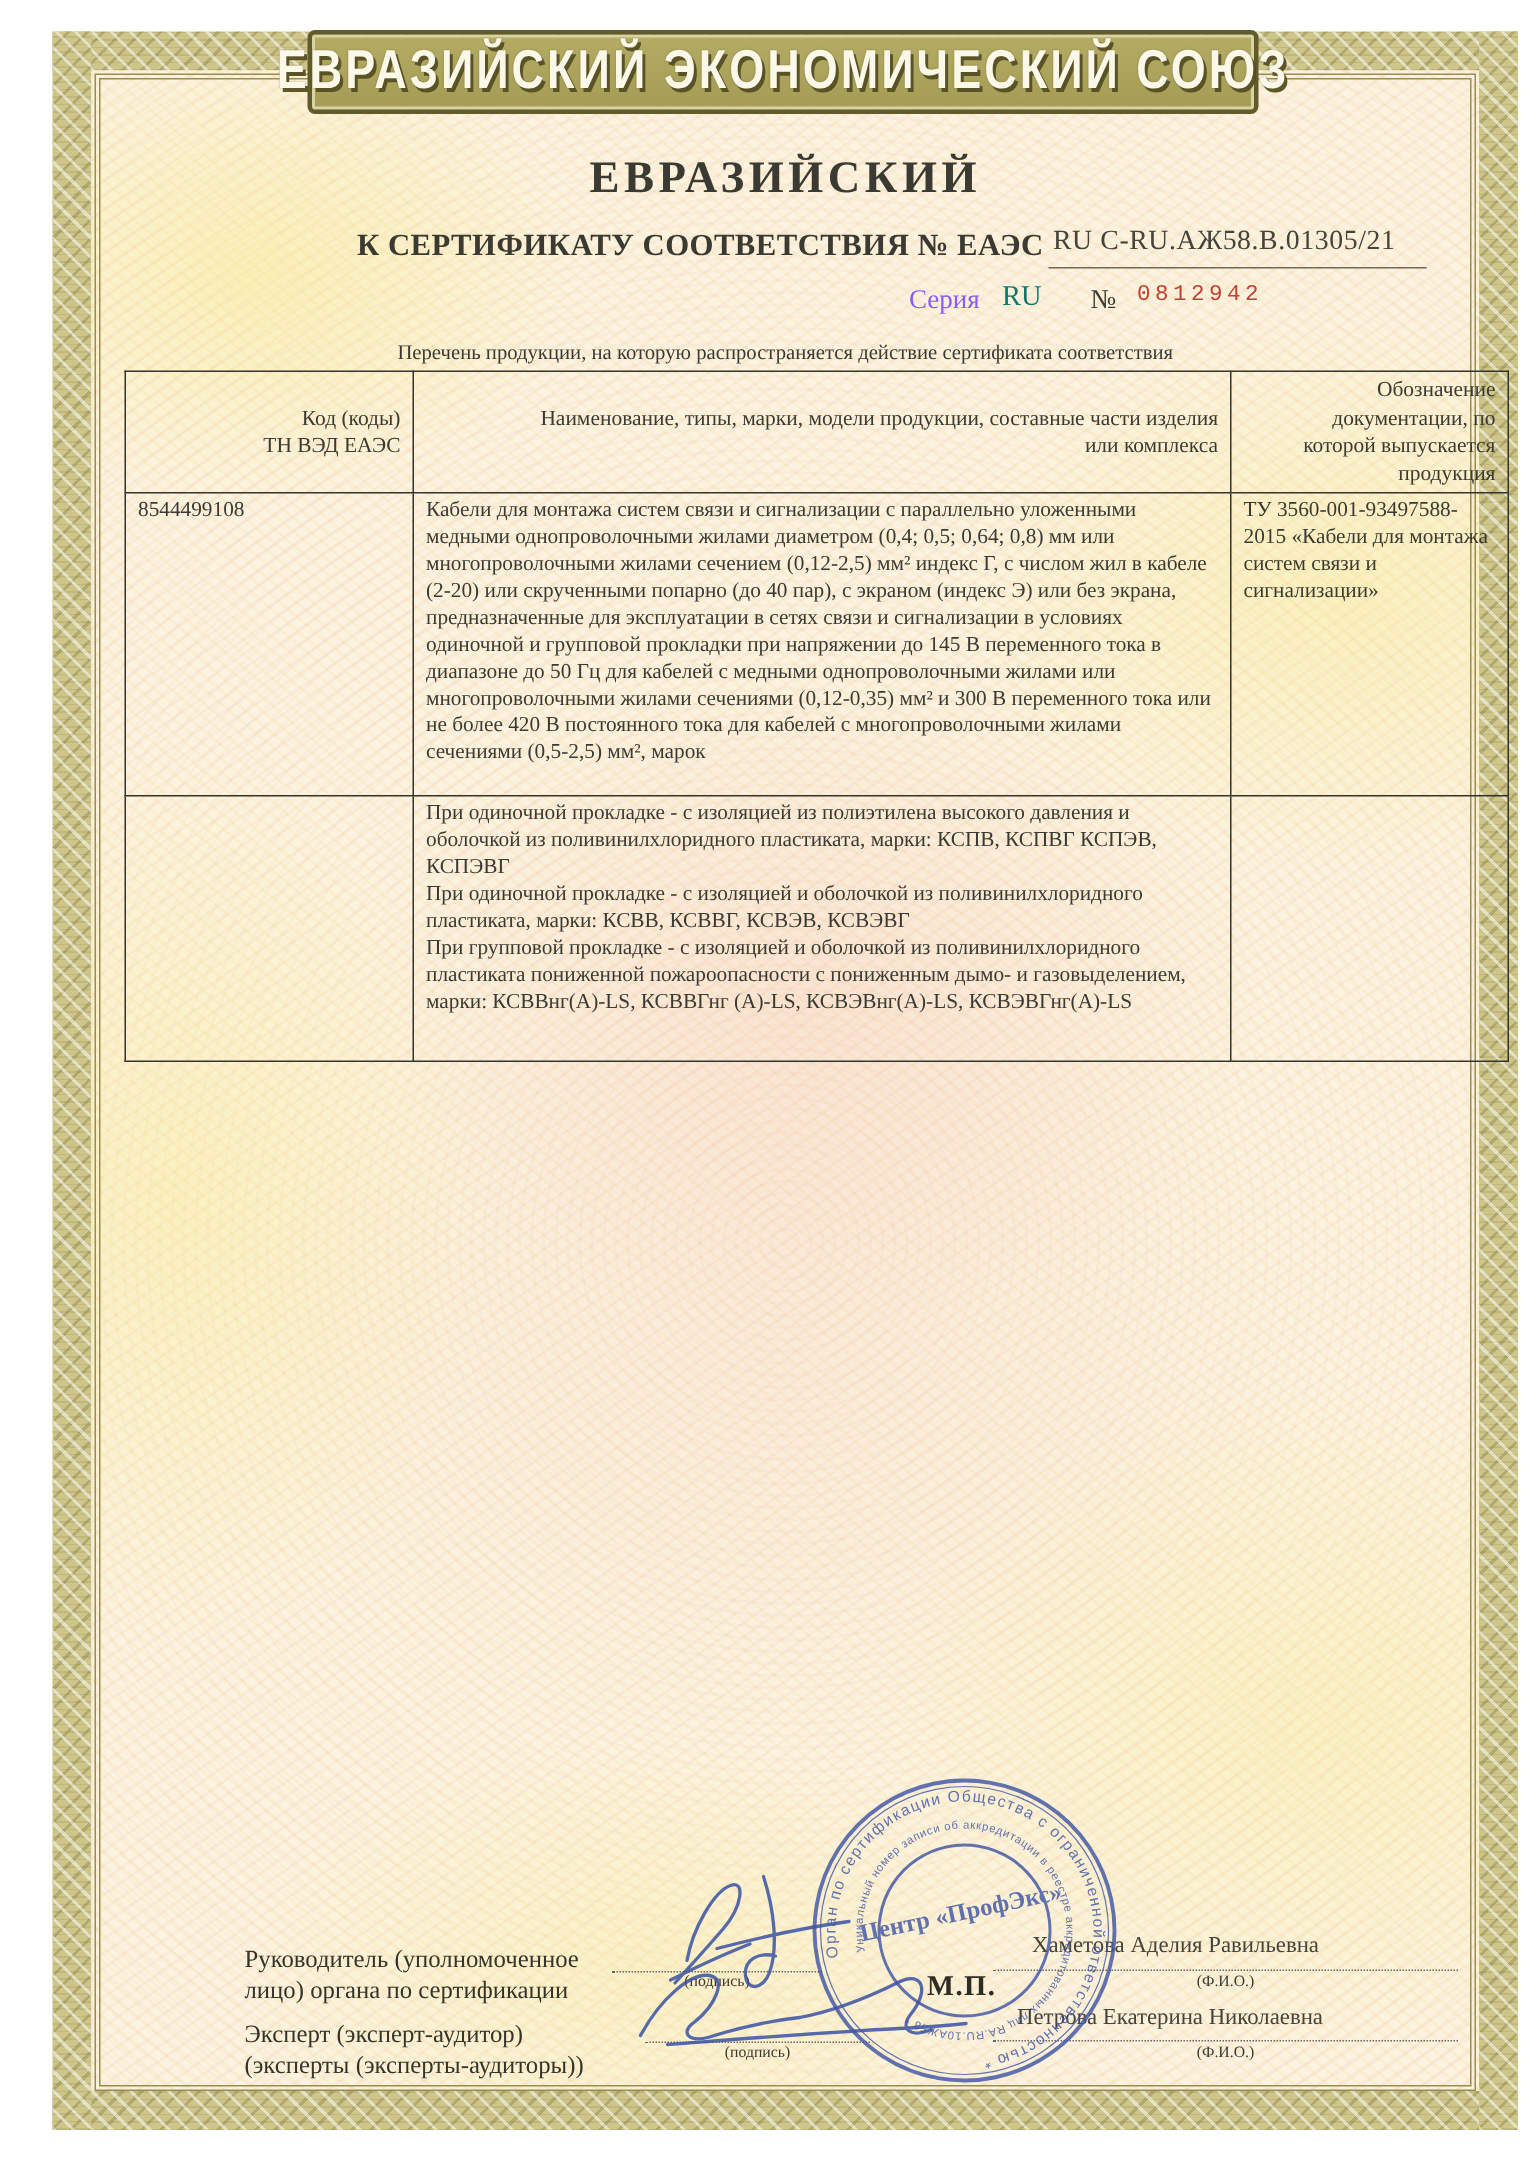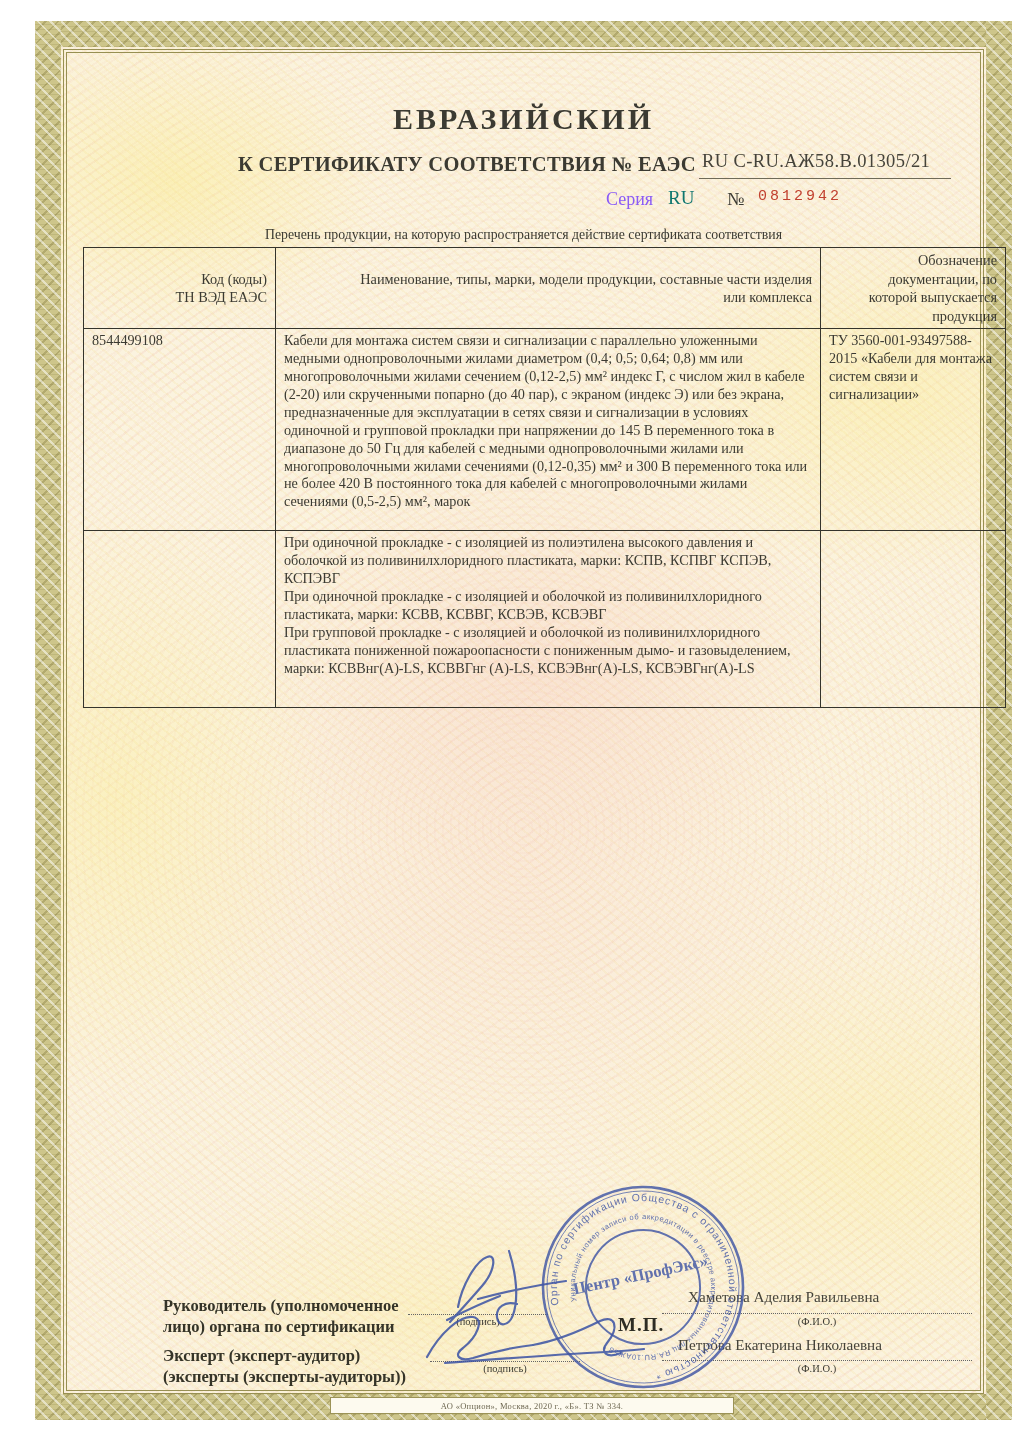--- a/index.html
+++ b/index.html
@@ -90,21 +90,21 @@
   .products .hdr td { text-align:right; vertical-align:middle; font-size:14.3px; line-height:1.3; height:60px;margin-top:36px; }
   .products .r1 td { height:195px; }
   .products .r2 td { height:170px; }
   .products p { margin:0; }
   .col-code { width:175px; }
   .col-product { width:528px; }
   .col-docs { width:168px; }
   .doc-cell { line-height:1.42; }
 
   
-  .sign-label { font-size:16.5px; font-weight:bold; line-height:1.28; color:#353428; }
+  .sign-label { font-size:16.5px; font-weight:normal; line-height:1.28; color:#353428; }
   .head-label { left:163px; top:1295px; width:300px; }
   .expert-label { left:163px; top:1345px; width:310px; }
   .sig-line { border-top:1px dotted #666; height:0; }
   .sig-line-1 { left:408px; top:1314px; width:140px; }
   .sig-line-2 { left:430px; top:1361px; width:150px; }
   .cap { font-size:10.5px; color:#3b3a32; text-align:center; }
   .cap-sig-1 { left:408px; top:1316px; width:140px; }
   .cap-sig-2 { left:430px; top:1363px; width:150px; }
   .name { font-size:15.2px; color:#45433a; }
   .head-name { left:688px; top:1288px; }
@@ -134,20 +134,23 @@
 <div class="page">
 
   <div class="band band-top"></div>
   <div class="band band-bottom"></div>
   <div class="band band-left"></div>
   <div class="band band-right"></div>
 
   <div class="paper"></div>
   <div class="inner-frame"></div>
 
+  <div class="banner">
+    <span class="banner-text">ЕВРАЗИЙСКИЙ ЭКОНОМИЧЕСКИЙ СОЮЗ</span>
+  </div>
 
   <div class="abs doc-title">ЕВРАЗИЙСКИЙ</div>
   <div class="abs doc-subtitle">К СЕРТИФИКАТУ СООТВЕТСТВИЯ № ЕАЭС</div>
   <div class="abs cert-number">RU C-RU.АЖ58.В.01305/21</div>
   <div class="abs cert-underline"></div>
 
   <div class="abs series-label">Серия</div>
   <div class="abs series-value">RU</div>
   <div class="abs number-sign">№</div>
   <div class="abs form-number">0812942</div>
@@ -229,17 +232,14 @@
     <circle cx="107" cy="107" r="57" fill="none" stroke="#4056a5" stroke-width="2"></circle>
     <text fill="#4056a5" font-family="Liberation Sans, sans-serif" font-size="10.5" letter-spacing="1">
       <textPath href="#ringO">Орган по сертификации Общества с ограниченной ответственностью *</textPath>
     </text>
     <text fill="#4056a5" font-family="Liberation Sans, sans-serif" font-size="7.6" letter-spacing="0.5">
       <textPath href="#ringI">Уникальный номер записи об аккредитации в реестре аккредитованных лиц RA.RU.10АЖ58 *</textPath>
     </text>
     <text x="107" y="100" text-anchor="middle" fill="#4056a5" font-family="Liberation Serif, serif" font-size="16.5" font-weight="bold">Центр «ПрофЭкс»</text>
   </svg>
 
-  <div class="abs imprint-box">
-    <span class="imprint-text">АО «Опцион», Москва, 2020 г., «Б».  ТЗ № 334.</span>
-  </div>
 
 </div>
 
 </body></html>

